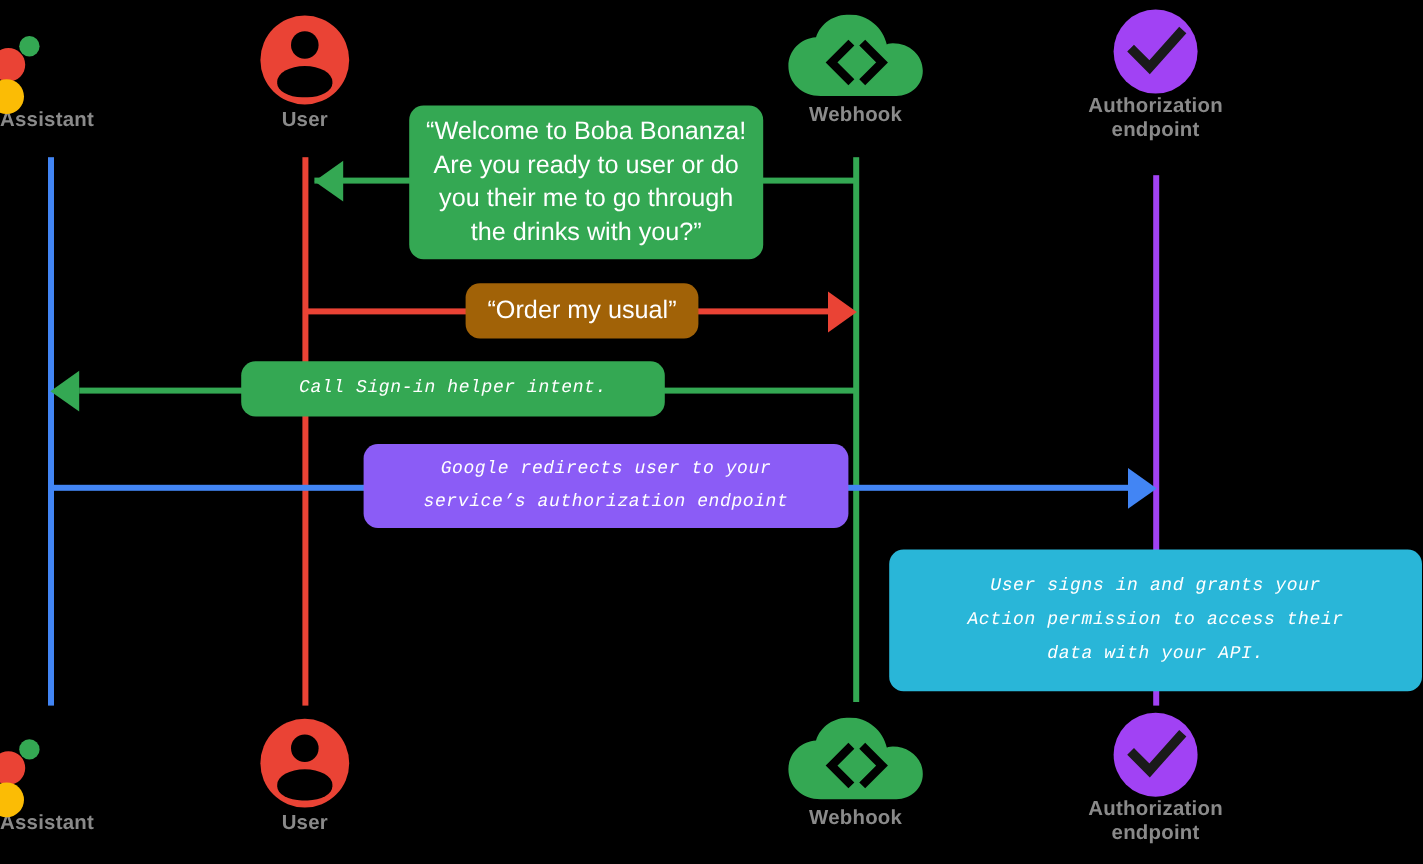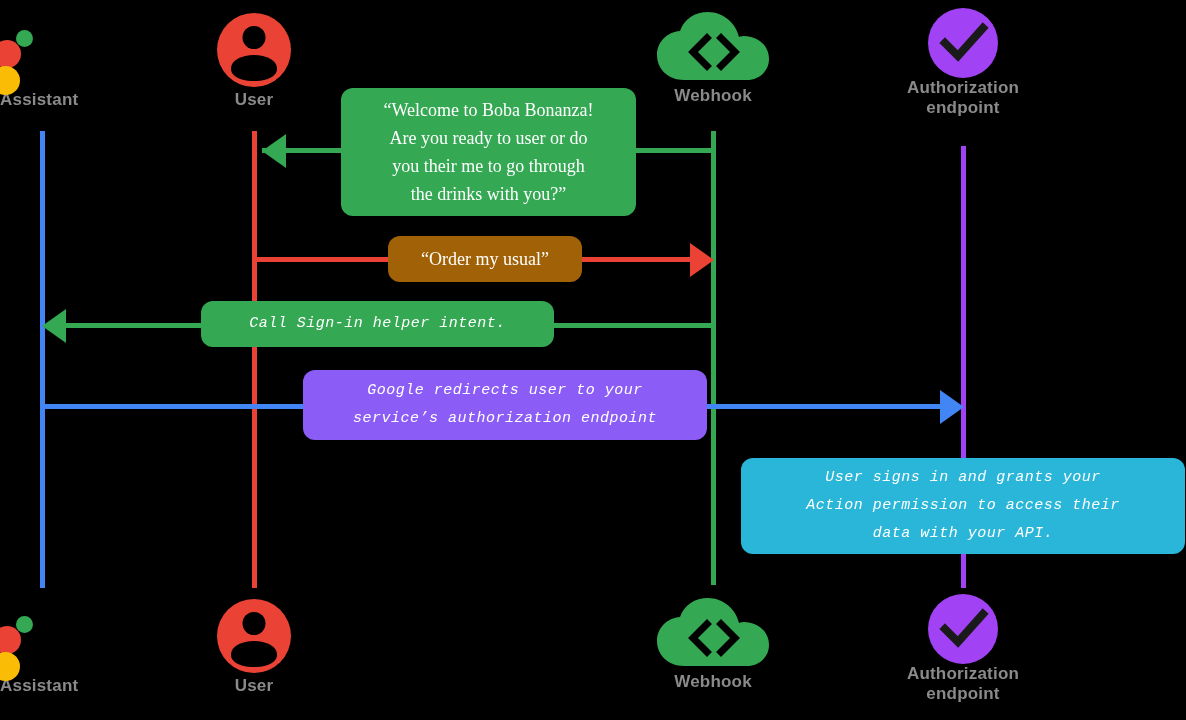--- a/index.html
+++ b/index.html
@@ -86,21 +86,21 @@
   .bubble {
     position: absolute;
     border-radius: 12px;
     color: #ffffff;
     box-sizing: border-box;
     display: flex;
     align-items: center;
     justify-content: center;
   }
   .bubble-text { width: 100%; text-align: center; }
-  .sans { font-family: Liberation Serif, serif; font-size: 18px; line-height: 28px; }
+  .sans { font-family: Liberation Sans, sans-serif; font-size: 21px; line-height: 28px; }
   .mono { font-family: "Liberation Mono", monospace; font-style: italic; font-size: 15px; line-height: 28px; letter-spacing: 0.5px; }
 </style>
 </head>
 <body>
 
 <div id="canvas">
 
   <div class="lifeline" style="left:40px; top:131px; height:457px; background:#4285F4;"></div>
   <div class="lifeline" style="left:252px; top:131px; height:457px; background:#EA4335;"></div>
   <div class="lifeline" style="left:711px; top:131px; height:454px; background:#34A853;"></div>
@@ -178,21 +178,21 @@
 
   <div class="msgline" style="left:42px; top:404px; width:898px; background:#4285F4;"></div>
   <div class="arrow arrow-right" style="left:940px; top:390px; border-left:24px solid #4285F4;"></div>
   <div class="bubble mono" style="left:303px; top:370px; width:404px; height:70px; background:#8b5cf6;">
     <div class="bubble-text">
       <div>Google redirects user to your</div>
       <div>service’s authorization endpoint</div>
     </div>
   </div>
 
-  <div class="bubble mono" style="left:741px; top:458px; width:444px; height:96px; background:#29B6D8;">
+  <div class="bubble mono" style="left:741px; top:458px; width:444px; height:118px; background:#29B6D8;">
     <div class="bubble-text">
       <div>User signs in and grants your</div>
       <div>Action permission to access their</div>
       <div>data with your API.</div>
     </div>
   </div>
 
   <div class="actor" style="left:-58px; top:594px;">
     <div class="actor-icon">
       <div class="assist-wrap">

